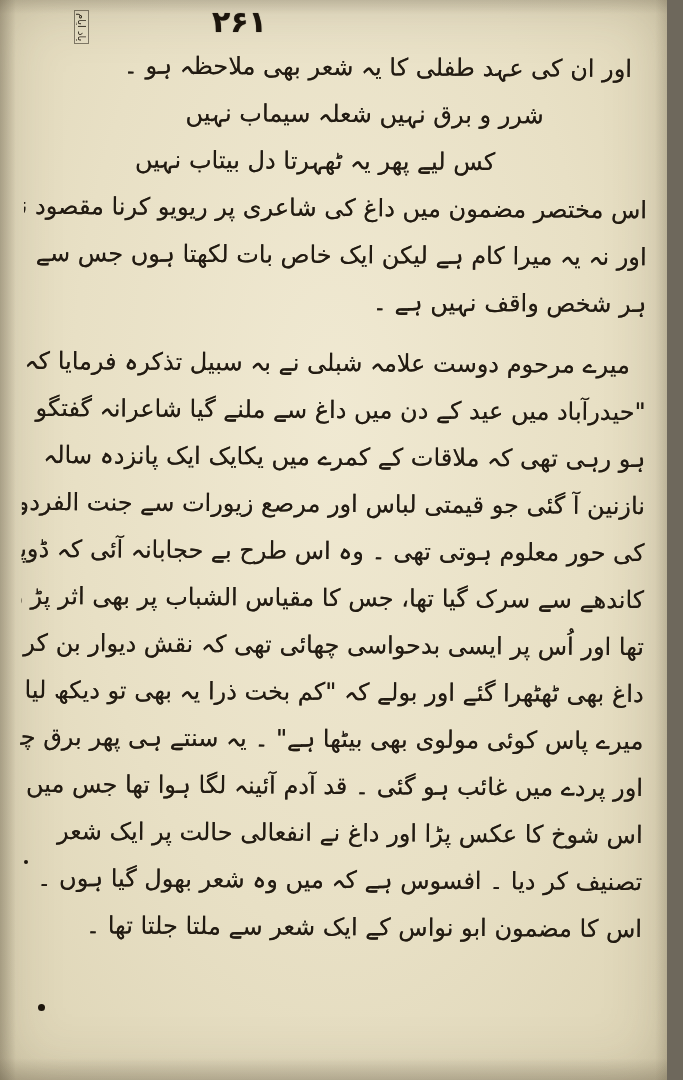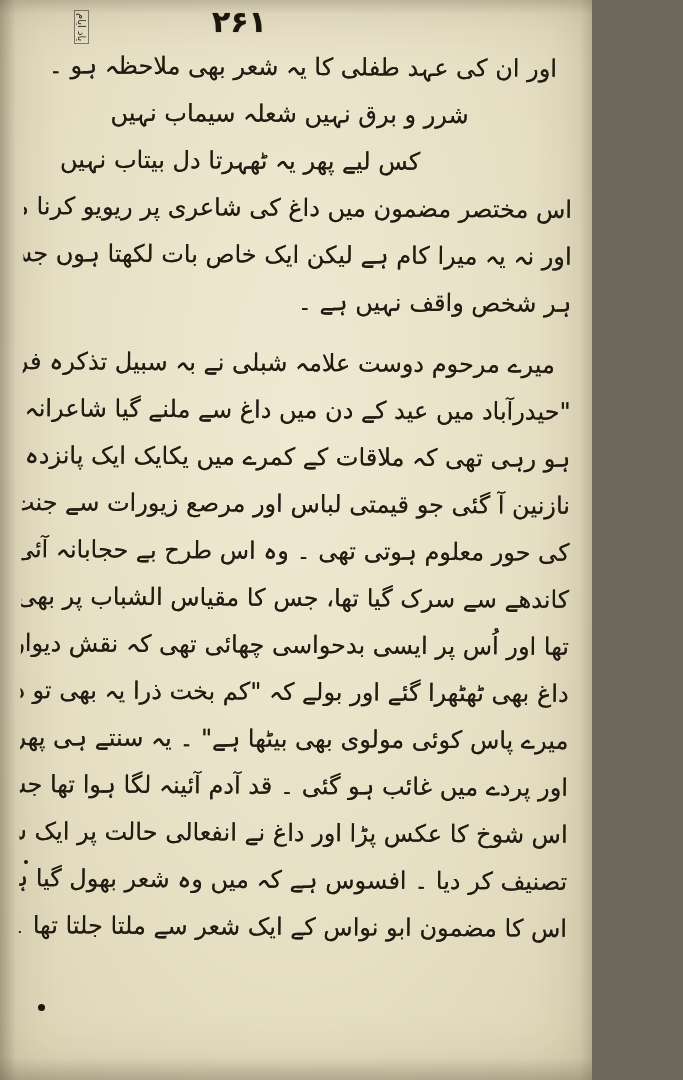--- a/index.html
+++ b/index.html
@@ -4,21 +4,21 @@
 <style>
   html,body{margin:0;padding:0;}
   body{
     width:683px;height:1080px;
     background:#6e685c;
     font-family:"DejaVu Sans", sans-serif;
     overflow:hidden;
   }
   .page{
     position:absolute;top:0;left:0;
-    width:592px;height:1080px;
+    width:667px;height:1080px;
     background:
       linear-gradient(90deg, rgba(62,52,36,0.28), rgba(0,0,0,0) 16px),
       linear-gradient(270deg, rgba(62,52,36,0.14), rgba(0,0,0,0) 12px),
       linear-gradient(0deg, rgba(62,52,36,0.22), rgba(0,0,0,0) 22px),
       linear-gradient(180deg, rgba(62,52,36,0.16), rgba(0,0,0,0) 14px),
       radial-gradient(ellipse at 50% 38%, #f0e9d2 0%, #e8e0c5 55%, #ddd4b5 100%);
     box-shadow: inset 0 0 60px rgba(80,68,45,0.25);
     color:#221b12;
   }
   .page-number{

